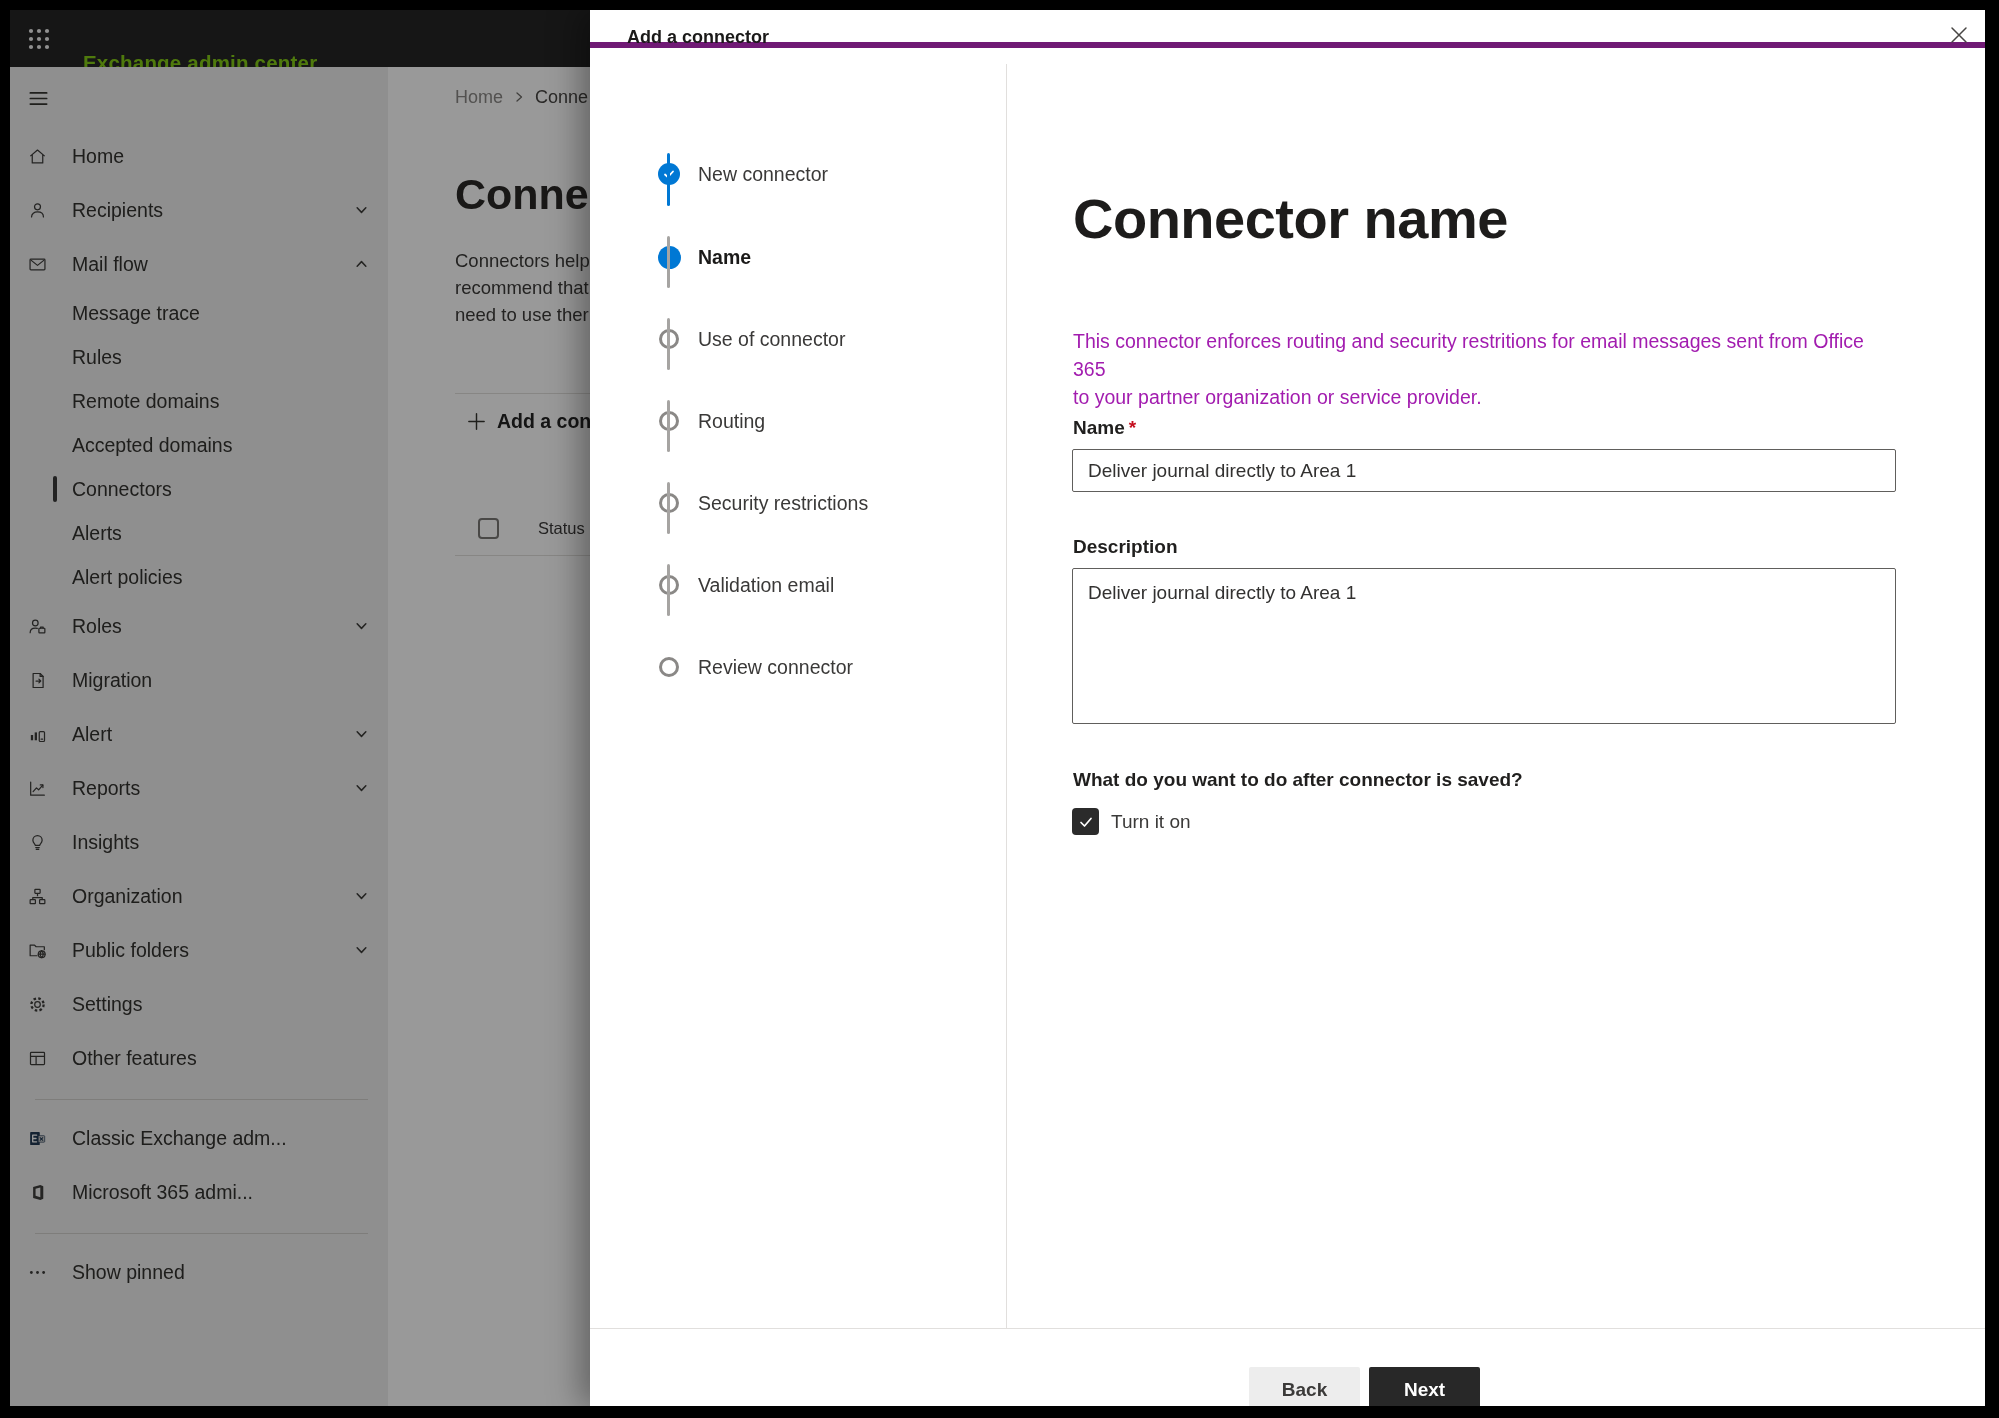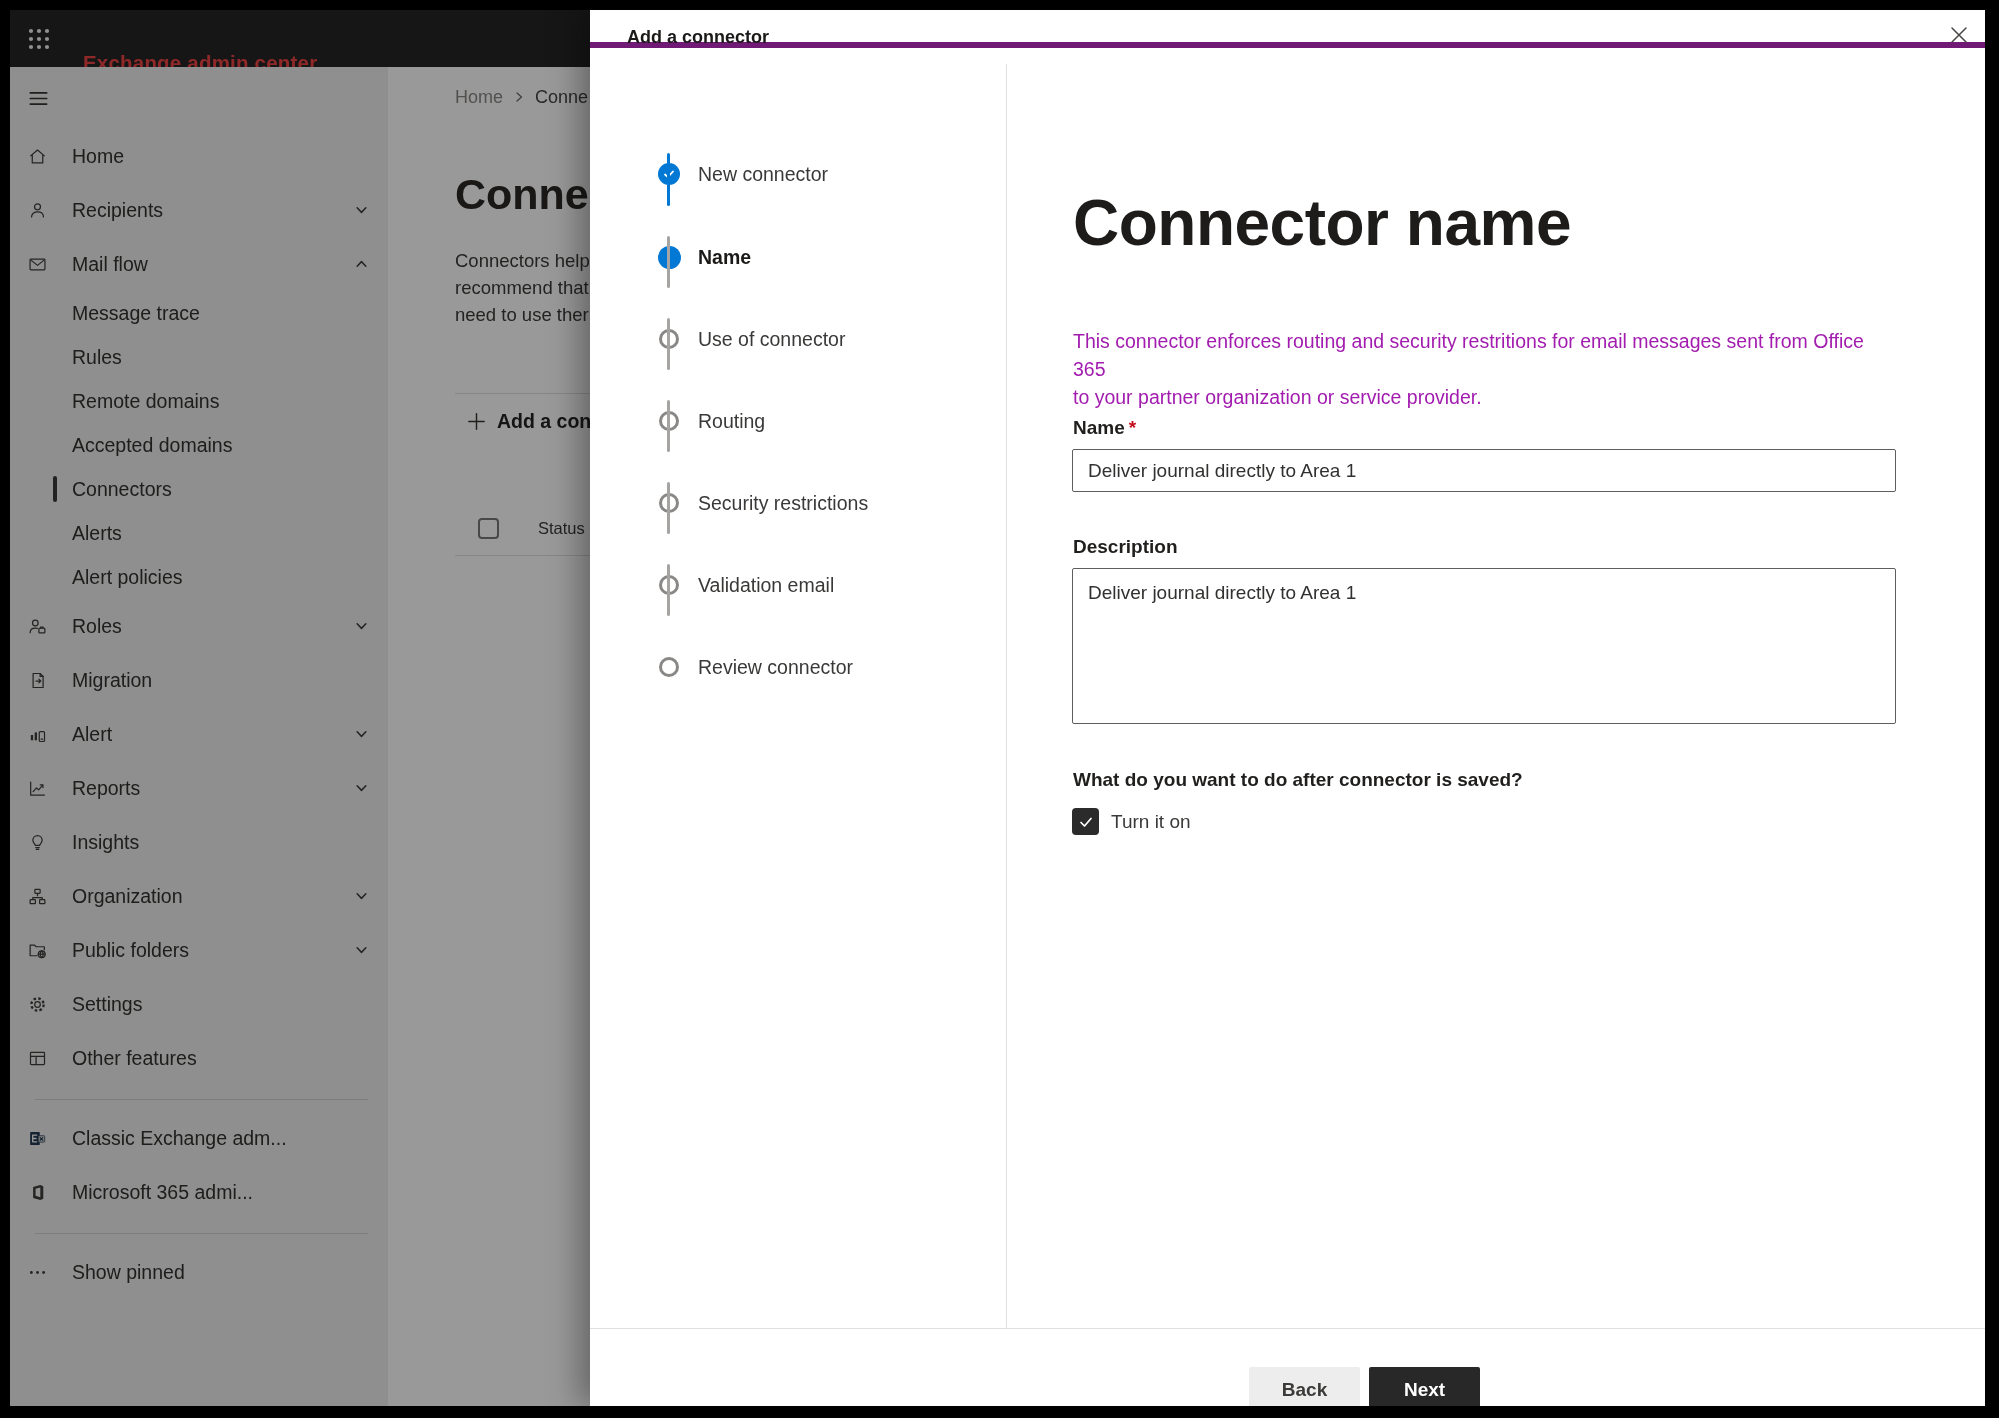--- a/index.html
+++ b/index.html
@@ -3,21 +3,21 @@
 <meta charset="utf-8">
 <style>
   * { margin:0; padding:0; box-sizing:border-box; }
   html,body { width:1999px; height:1418px; background:#000; overflow:hidden;
     font-family:"Liberation Sans","DejaVu Sans",sans-serif; }
   .app { position:absolute; left:10px; top:10px; width:1975px; height:1396px; background:#949494; overflow:hidden; }
 
   
   .topbar { position:absolute; left:0; top:0; width:100%; height:57px; background:#252525; display:flex; align-items:center; }
   .waffle-btn { width:57px; height:57px; display:flex; align-items:center; justify-content:center; background:none; border:none; cursor:pointer; }
-  .topbar-title { position:absolute; left:73px; font-size:20.5px; font-weight:600; color:#ef4444; letter-spacing:.2px;margin-top:48px; }
+  .topbar-title { position:absolute; left:73px; font-size:20.5px; font-weight:600; color:#84cc16; letter-spacing:.2px;margin-top:48px; }
 
   
   .sidebar { position:absolute; left:0; top:57px; width:378px; height:1339px; background:#eee; display:flex; flex-direction:column; }
   .hamburger-row { height:62px; display:flex; align-items:center; padding-left:17px; flex:none; }
   .hamburger-btn { background:none; border:none; cursor:pointer; display:flex; padding:0; }
   .nav-item { position:relative; display:flex; align-items:center; flex:none; cursor:pointer; }
   .nav-item.main { height:54px; padding-left:17px; }
   .nav-item.sub  { height:44px; padding-left:62px; }
   .nav-icon { width:21px; height:21px; margin-right:24px; display:flex; align-items:center; justify-content:center; flex:none; }
   .nav-label { font-size:19.5px; color:#33322f; white-space:nowrap; }
@@ -55,21 +55,21 @@
   .dot-completed { width:22px; height:22px; border-radius:50%; background:#0078d4; display:flex; align-items:center; justify-content:center; }
   .dot-current { width:23px; height:23px; border-radius:50%; background:#0078d4; }
   .dot-upcoming { width:20px; height:20px; border-radius:50%; background:#fff; border:3px solid #8a8886; }
   .step-label { margin-left:17px; font-size:19.5px; color:#3a3938; white-space:nowrap; }
   .step.current .step-label { font-weight:700; color:#1b1a19; }
   .step-line { position:absolute; left:77px; width:3px; background:#a6a4a2; border-radius:1.5px; }
   .step-line.blue { background:#0078d4; }
   .s0{top:113px;} .s1{top:196px;} .s2{top:278px;} .s3{top:360px;} .s4{top:442px;} .s5{top:524px;} .s6{top:606px;}
   .l0{top:143px;height:53px;} .l1{top:226px;height:52px;} .l2{top:308px;height:52px;} .l3{top:390px;height:52px;} .l4{top:472px;height:52px;} .l5{top:554px;height:52px;}
 
-  .content-heading { position:absolute; left:483px; top:176px; font-size:64px; font-weight:700; letter-spacing:-.5px; color:#1d1c1b; }
+  .content-heading { position:absolute; left:483px; top:176px; font-size:56px; font-weight:700; letter-spacing:-.5px; color:#1d1c1b; }
   .content-desc { position:absolute; left:483px; top:317px; width:815px; font-size:19.5px; line-height:28px; color:#a21caf; }
   .field-label { position:absolute; left:483px; font-size:19px; font-weight:700; color:#201f1e; }
   .req { color:#c50f1f; font-weight:700; margin-left:4px; }
   .name-label { top:407px; }
   .name-input { position:absolute; left:482px; top:439px; width:824px; height:43px; border:1.5px solid #605e5c; border-radius:2px; padding:0 15px; font-size:19px; color:#323130; font-family:inherit; background:#fff; }
   .desc-label { top:526px; }
   .desc-textarea { position:absolute; left:482px; top:558px; width:824px; height:156px; border:1.5px solid #605e5c; border-radius:2px; padding:11px 15px; font-size:19px; line-height:26px; color:#323130; font-family:inherit; resize:none; background:#fff; }
   .question-label { top:759px; }
   .check-row { position:absolute; left:482px; top:798px; height:27px; display:flex; align-items:center; }
   .checkbox { width:27px; height:27px; background:#2b2b2b; border-radius:4px; display:flex; align-items:center; justify-content:center; cursor:pointer; flex:none; }

